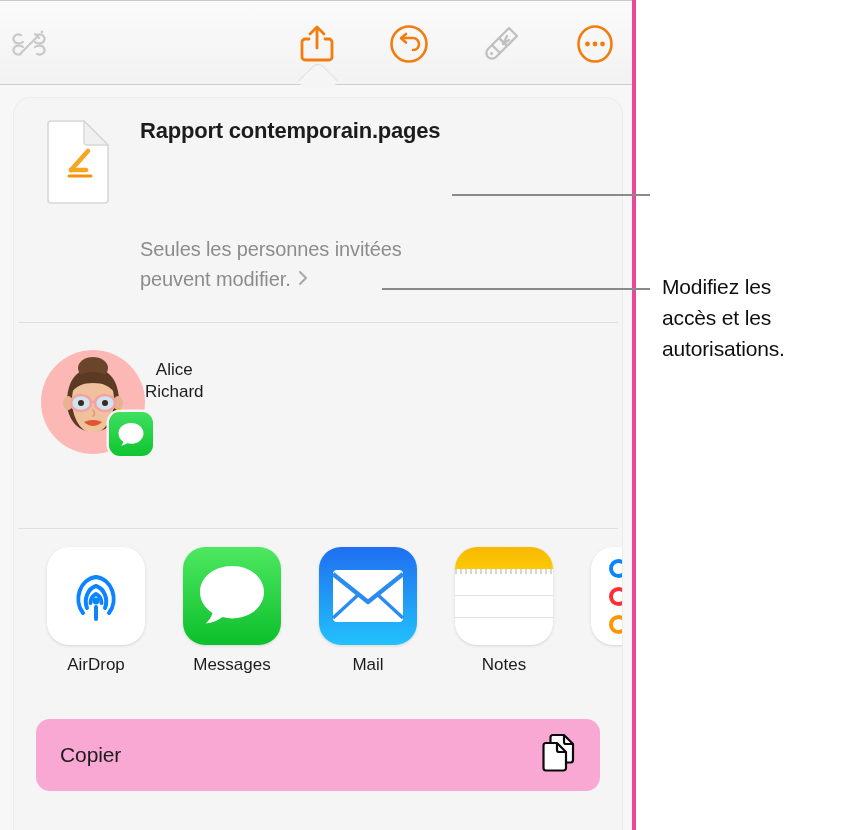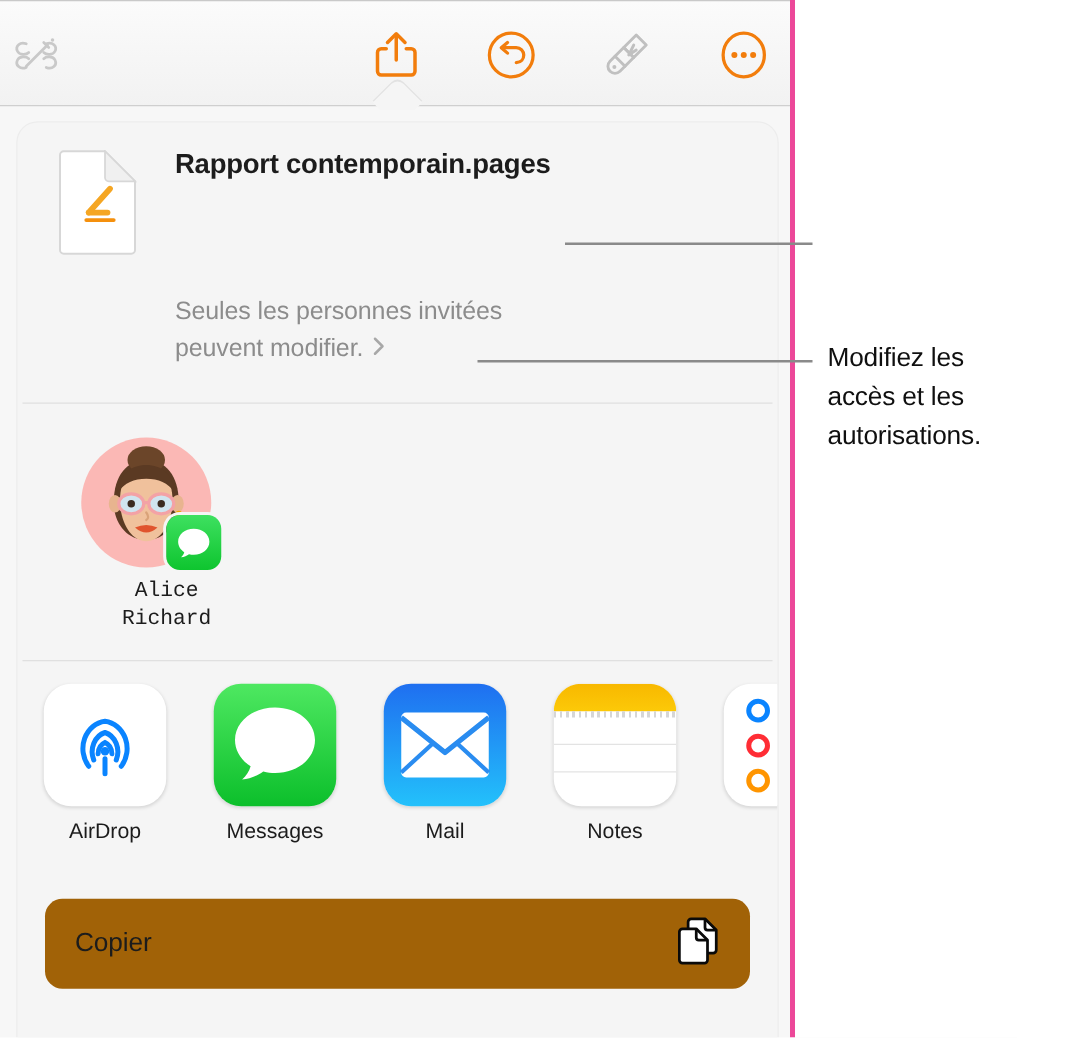--- a/index.html
+++ b/index.html
@@ -84,21 +84,21 @@
     letter-spacing: -0.1px;
   }
   .perm-chev { display: inline-block; vertical-align: -1px; margin-left: 6px; }
 
   .divider { height: 1px; background: #e0e0e0; margin: 0 4px; }
 
   
   .contacts { position: relative; height: 205px; }
   .contact {
     position: absolute; left: 27px; top: 27px; width: 128px;
-    display: flex; flex-direction: column; align-items: flex-end; font-family: Liberation Mono, monospace;
+    display: flex; flex-direction: row; align-items: flex-start;
   }
   .avatar-wrap { position: relative; width: 104px; height: 104px; }
   .avatar {
     width: 104px; height: 104px; border-radius: 50%;
     background: #fbb8b5; overflow: hidden; position: relative;
   }
   .badge {
     position: absolute; right: -8px; bottom: -2px;
     width: 44px; height: 44px; border-radius: 11px;
     background: linear-gradient(#3ee060, #0ec52f);
@@ -106,21 +106,21 @@
     box-shadow: 0 0 0 2.5px #f5f5f5;
   }
   .contact-name {
     margin-top: 9px; font-size: 17px; line-height: 22px;
     color: #1c1c1c; text-align: center;
   }
 
   
   .apps { position: relative; height: 172px; overflow: hidden; }
   .apps-strip {
-    position: absolute; left: 21px; top: 18px;
+    position: absolute; left: 33px; top: 18px;
     display: flex; gap: 38px;
   }
   .app {
     width: 98px; display: flex; flex-direction: column; align-items: center;
   }
   .app-icon {
     width: 98px; height: 98px; border-radius: 22px; overflow: hidden;
     position: relative;
     box-shadow: 0 1px 3px rgba(0,0,0,0.13);
   }
@@ -139,21 +139,21 @@
   .notes-top { height: 22px; background: linear-gradient(#f8b800, #fcc908); }
   .notes-perf { height: 5px; background: repeating-linear-gradient(90deg,#d6d6d6 0 2px,transparent 2px 5px); }
   .notes-line { height: 1px; background: #e3e3e3; margin-top: 21px; }
   
   .ic-reminders { background: #ffffff; display:flex; flex-direction:column; align-items:flex-start; justify-content:center; padding-left:18px; gap:9px; }
   .rem-dot { width: 19px; height: 19px; border-radius: 50%; border: 4px solid; background: transparent; }
 
   
   .actions { position: relative; padding: 18px 22px 0; }
   .action-row {
-    height: 72px; background: #a16207; border-radius: 14px;
+    height: 72px; background: #f9a8d4; border-radius: 14px;
     display: flex; align-items: center; padding: 0 24px; gap: 40px;
   }
   .action-label { font-size: 21px; color: #1c1c1c; flex: 1; letter-spacing: -0.1px; }
 
   
   .callout { position: absolute; }
   .callout-text {
     position: absolute; font-size: 21px; line-height: 31px;
     color: #0f0f0f; letter-spacing: -0.15px;
   }

